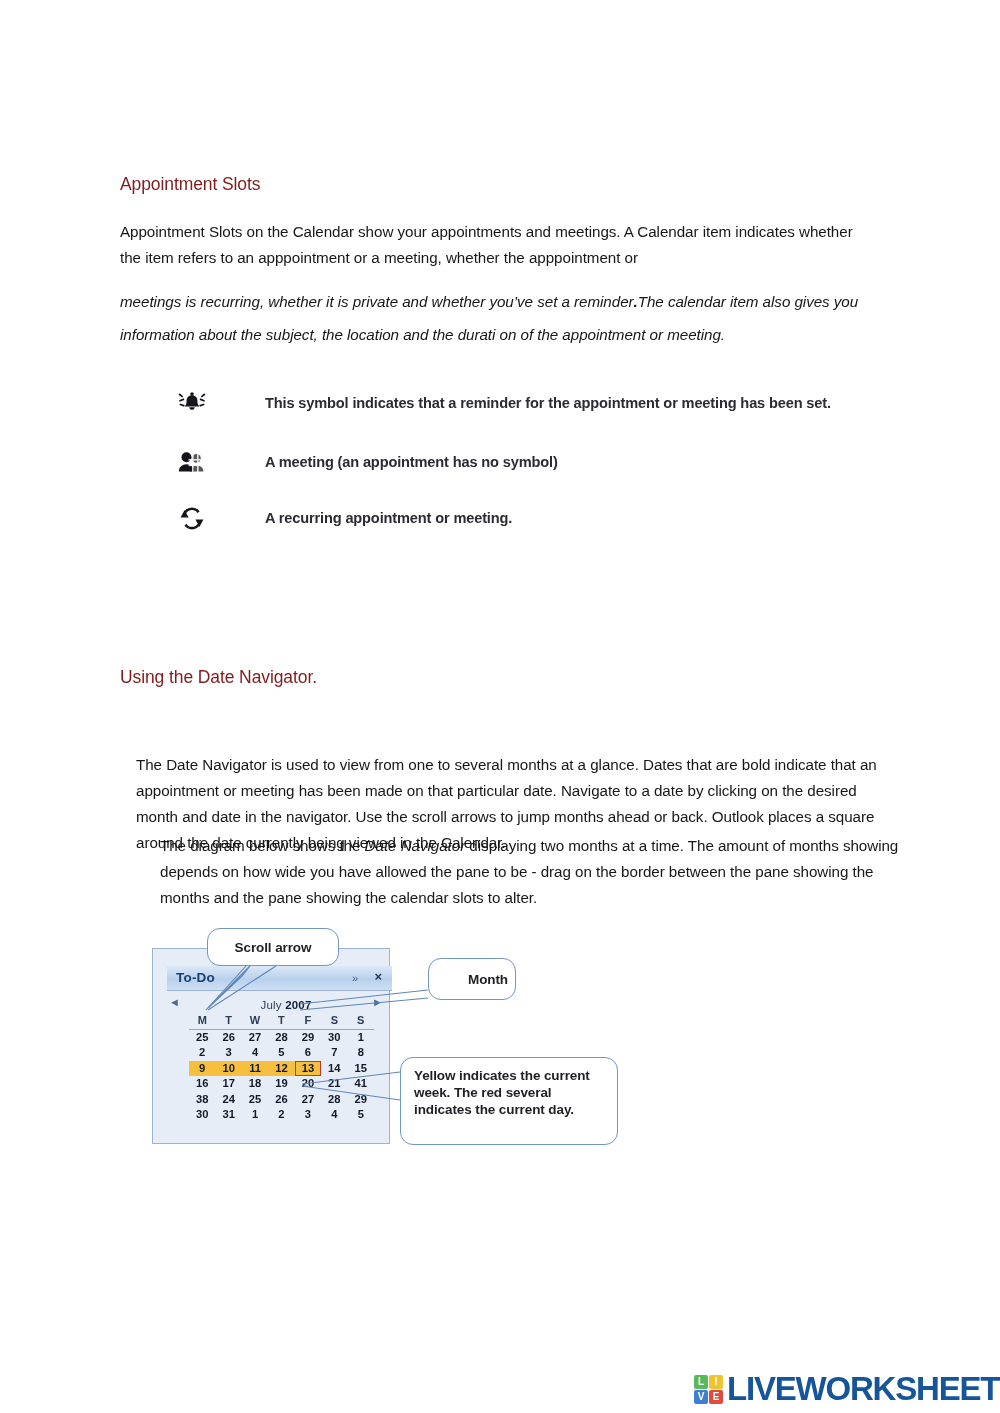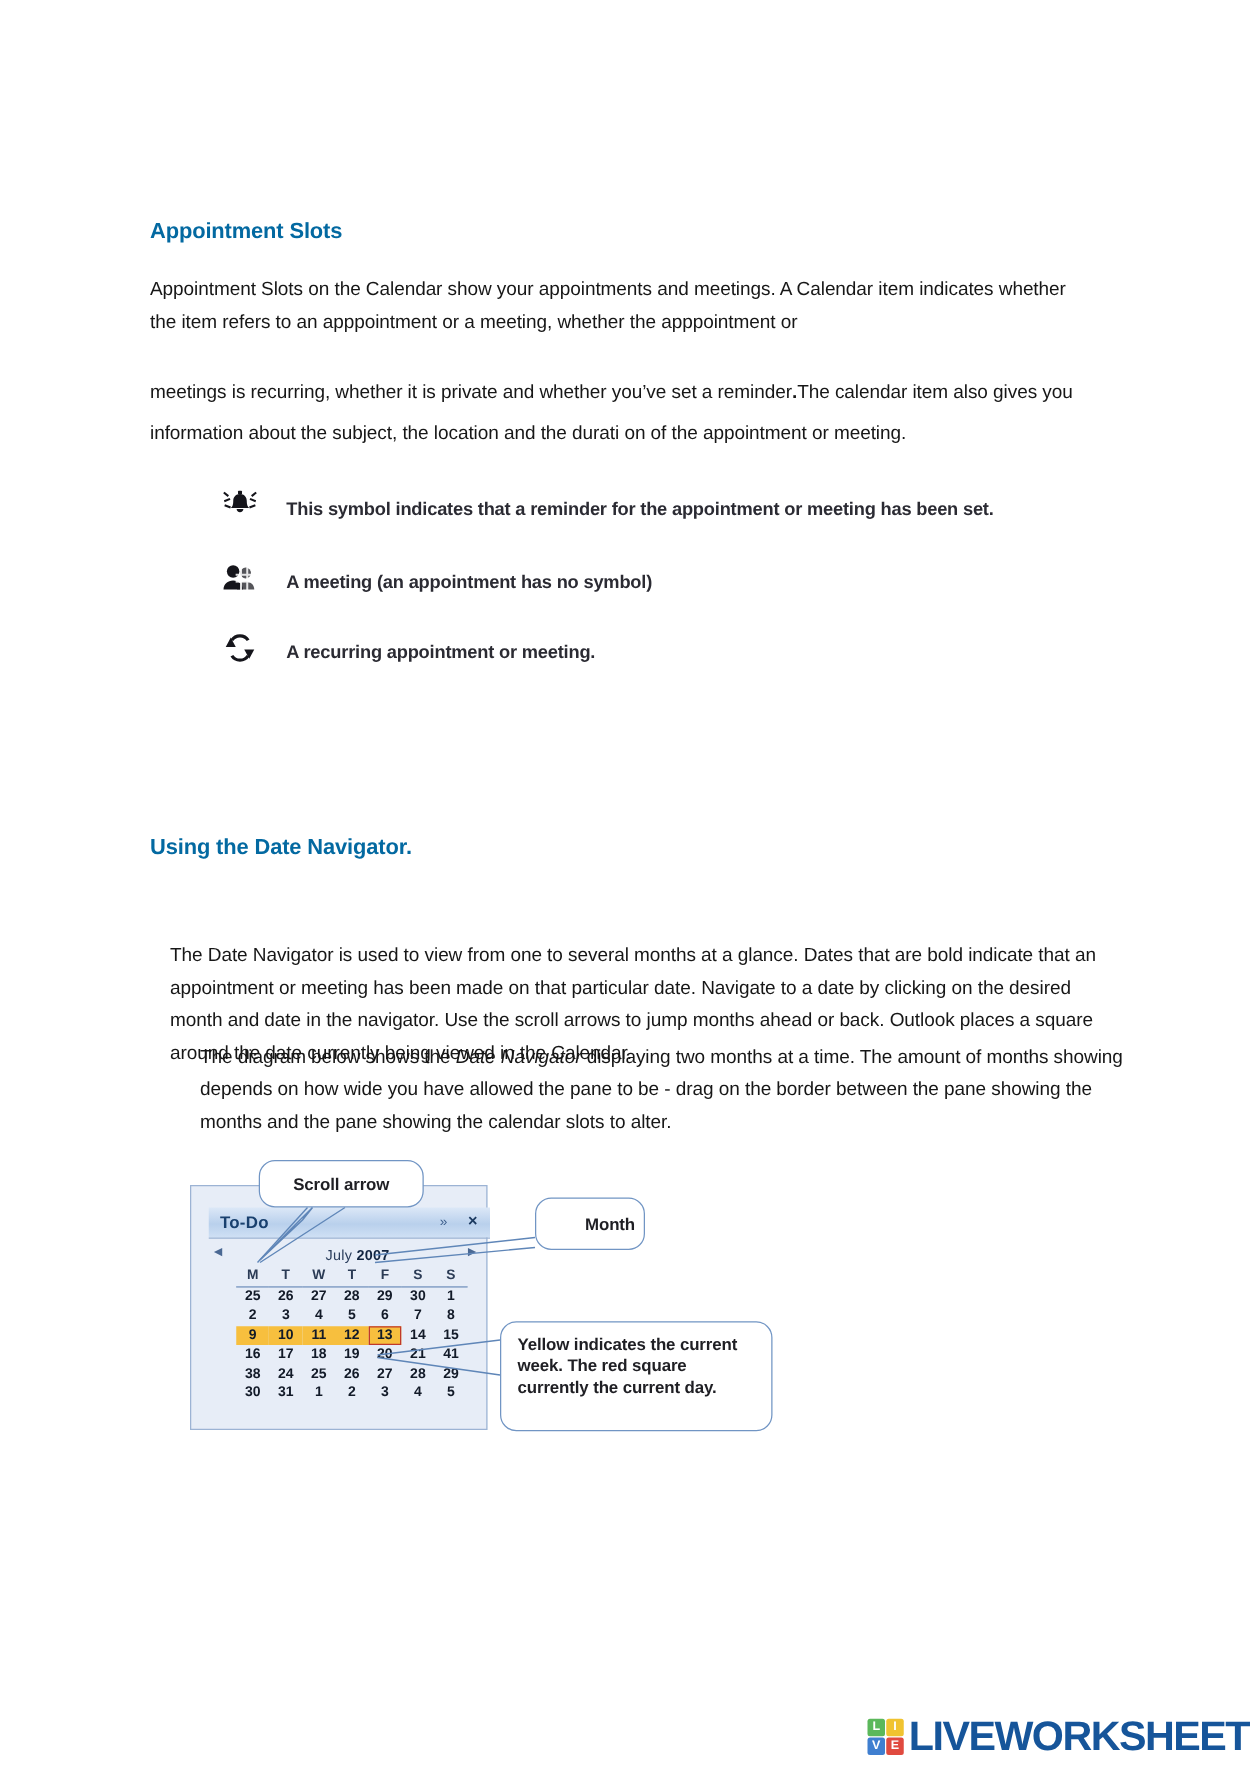--- a/index.html
+++ b/index.html
@@ -19,57 +19,58 @@
   .page {
     position: absolute;
     inset: 0;
     background: #ffffff;
   }
 
   
   .h-title {
     position: absolute;
     left: 120px;
-    font-weight: bold;
+    font-weight: normal;
     font-size: 17.5px;
     letter-spacing: -0.1px;
-    color: #0369a1;
+    color: #7f1d1d;
   }
   #heading-appointment-slots { top: 174px; }
   #heading-date-navigator   { top: 667px; }
 
   .para {
     position: absolute;
     left: 120px;
     width: 752px;
     font-size: 15.2px;
     line-height: 26.3px;
     color: #171717;
     letter-spacing: -0.05px;
   }
   #para-intro      { top: 219px; }
-  #para-intro-2    { top: 297px; line-height: 33px; }
+  #para-intro-2    { top: 285px; line-height: 33px; font-style: italic; }
   #para-nav-1      { top: 752px; line-height: 26px; margin-left: 16px; }
   #para-nav-2      { top: 833px; line-height: 26px; margin-left: 40px; }
 
   .para em { font-style: italic; }
   .tight-dot { font-weight: bold; }
 
   
   .legend {
     position: absolute;
     left: 177px;
     top: 388px;
     width: 660px;
   }
   .legend-row {
     position: relative;
     display: flex;
-    align-items: flex-end;
+    align-items: center;
     margin-bottom: 28px;
+    gap: 36px;
   }
   .legend-icon {
     width: 52px;
     flex: 0 0 52px;
     display: flex;
     justify-content: flex-start;
     align-items: flex-start;
     padding-top: 2px;
   }
   .legend-text {
@@ -474,21 +475,21 @@
 
     <div class="callout" id="callout-scroll-arrow">
       <span>Scroll arrow</span>
     </div>
 
     <div class="callout" id="callout-month">
       <span>Month</span>
     </div>
 
     <div class="callout" id="callout-yellow">
-      <span>Yellow indicates the current week. The red square currently the current day.</span>
+      <span>Yellow indicates the current week. The red several indicates the current day.</span>
     </div>
   </div>
 
   <div class="lw-logo">
     <div class="lw-squares">
       <div class="lw-sq" style="background:#5bb85b">L</div>
       <div class="lw-sq" style="background:#f0c330">I</div>
       <div class="lw-sq" style="background:#3f7fd0">V</div>
       <div class="lw-sq" style="background:#e04a3f">E</div>
     </div>

